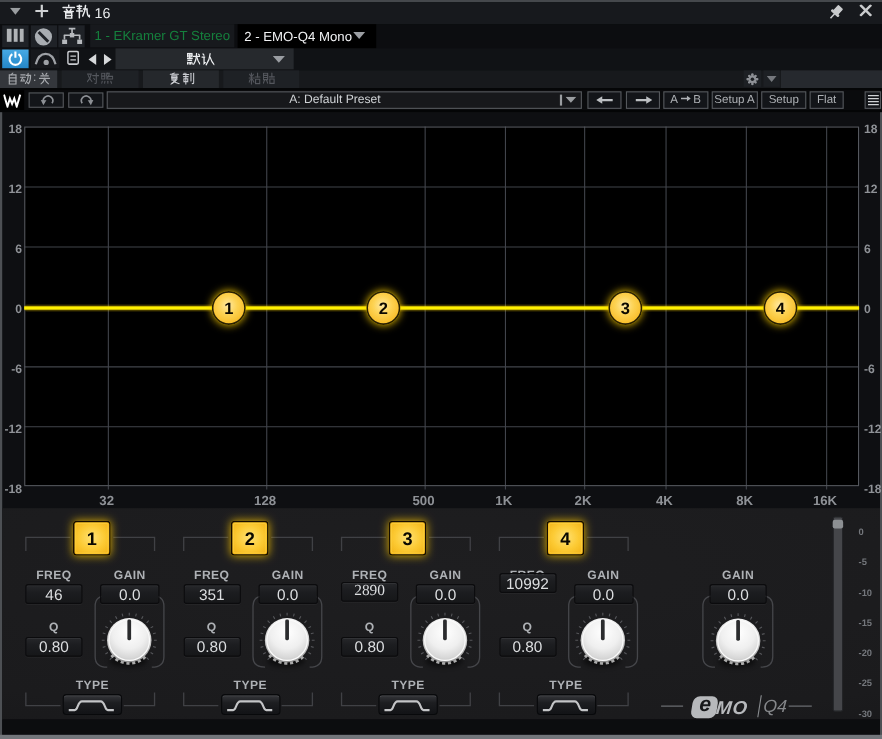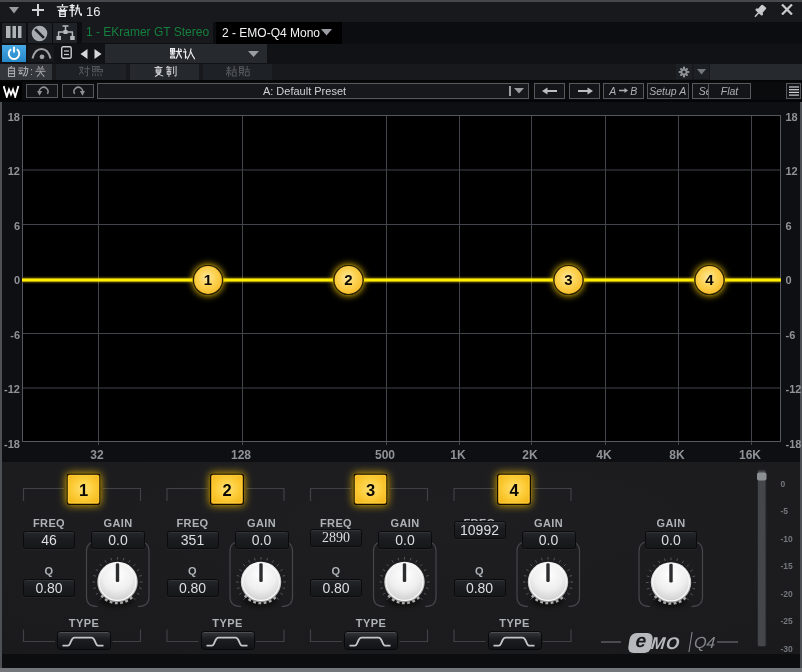--- a/index.html
+++ b/index.html
@@ -1,21 +1,21 @@
 <!DOCTYPE html>
 <html><head>
 <meta charset="utf-8">
 <style>
 html,body{margin:0;padding:0;background:#0e0f12;width:802px;height:672px;overflow:hidden;}
 body{font-family:"Liberation Sans",sans-serif;position:relative;}
 .abs{position:absolute;}
 .lbl{position:absolute;font-weight:bold;color:#aeb1b5;font-size:11px;letter-spacing:.4px;}
 .vbox{position:absolute;background:linear-gradient(#26272a,#1c1d20 40%,#161719);border:1px solid #0b0b0d;border-radius:2.5px;box-shadow:inset 0 1px 0 rgba(255,255,255,.06),0 1px 0 rgba(255,255,255,.04);color:#dcdee0;font-size:14px;text-align:center;}
 .btn{position:absolute;border:1px solid #55585c;background:#131519;box-sizing:border-box;}
-.btxt{color:#aeb1b5;font-size:10.5px;text-align:center;font-style:italic;}
+.btxt{color:#aeb1b5;font-size:10.5px;text-align:center;}
 svg{display:block}
 </style>
 </head>
 <body>
 
 <div class="abs" style="left:0;top:0;width:802px;height:2px;background:#45484c;"></div>
 <div class="abs" style="left:0;top:2px;width:802px;height:19.5px;background:#17191d;"></div>
 
 <svg class="abs" style="left:9px;top:7px;" width="10" height="7">
     <polygon points="0,0 10,0 5,6.5" fill="#9a9da0"></polygon>
@@ -323,21 +323,21 @@
     <path d="M1 4 H12" stroke="#bcbfc2" stroke-width="2"></path>
     <polygon points="16,4 10.5,0.6 10.5,7.4" fill="#bcbfc2"></polygon>
   </svg>
 
 <div class="btn btxt" style="left:603px;top:83px;width:40.5px;height:15.5px;line-height:14px;">A<svg style="display:inline-block;margin:0 2.5px 1px 2.5px;" width="9" height="7">
       <path d="M0 3.5 H6.5" stroke="#aeb1b5" stroke-width="1.5"></path>
       <polygon points="9,3.5 5.5,1 5.5,6" fill="#aeb1b5"></polygon>
     </svg>B</div>
 <div class="btn btxt" style="left:646.5px;top:83px;width:42.5px;height:15.5px;line-height:14px;">Setup A</div>
 <div class="btn btxt" style="left:692px;top:83px;width:41px;height:15.5px;line-height:14px;">Setup</div>
-<div class="btn btxt" style="left:708px;top:83px;width:43px;height:15.5px;line-height:14px;">Flat</div>
+<div class="btn btxt" style="left:736px;top:83px;width:31px;height:15.5px;line-height:14px;">Flat</div>
 <div class="btn" style="left:786px;top:83px;width:14.5px;height:15.5px;"></div>
 <svg class="abs" style="left:788.5px;top:85.5px;" width="10" height="11">
     <g stroke="#cfd2d5" stroke-width="1.2">
       <line x1="0" y1="1" x2="10" y2="1"></line>
       <line x1="0" y1="3.7" x2="10" y2="3.7"></line>
       <line x1="0" y1="6.4" x2="10" y2="6.4"></line>
       <line x1="0" y1="9.1" x2="10" y2="9.1"></line>
     </g>
   </svg>
 <div class="abs" style="left:0;top:99.5px;width:802px;height:2px;background:#040506;"></div>

